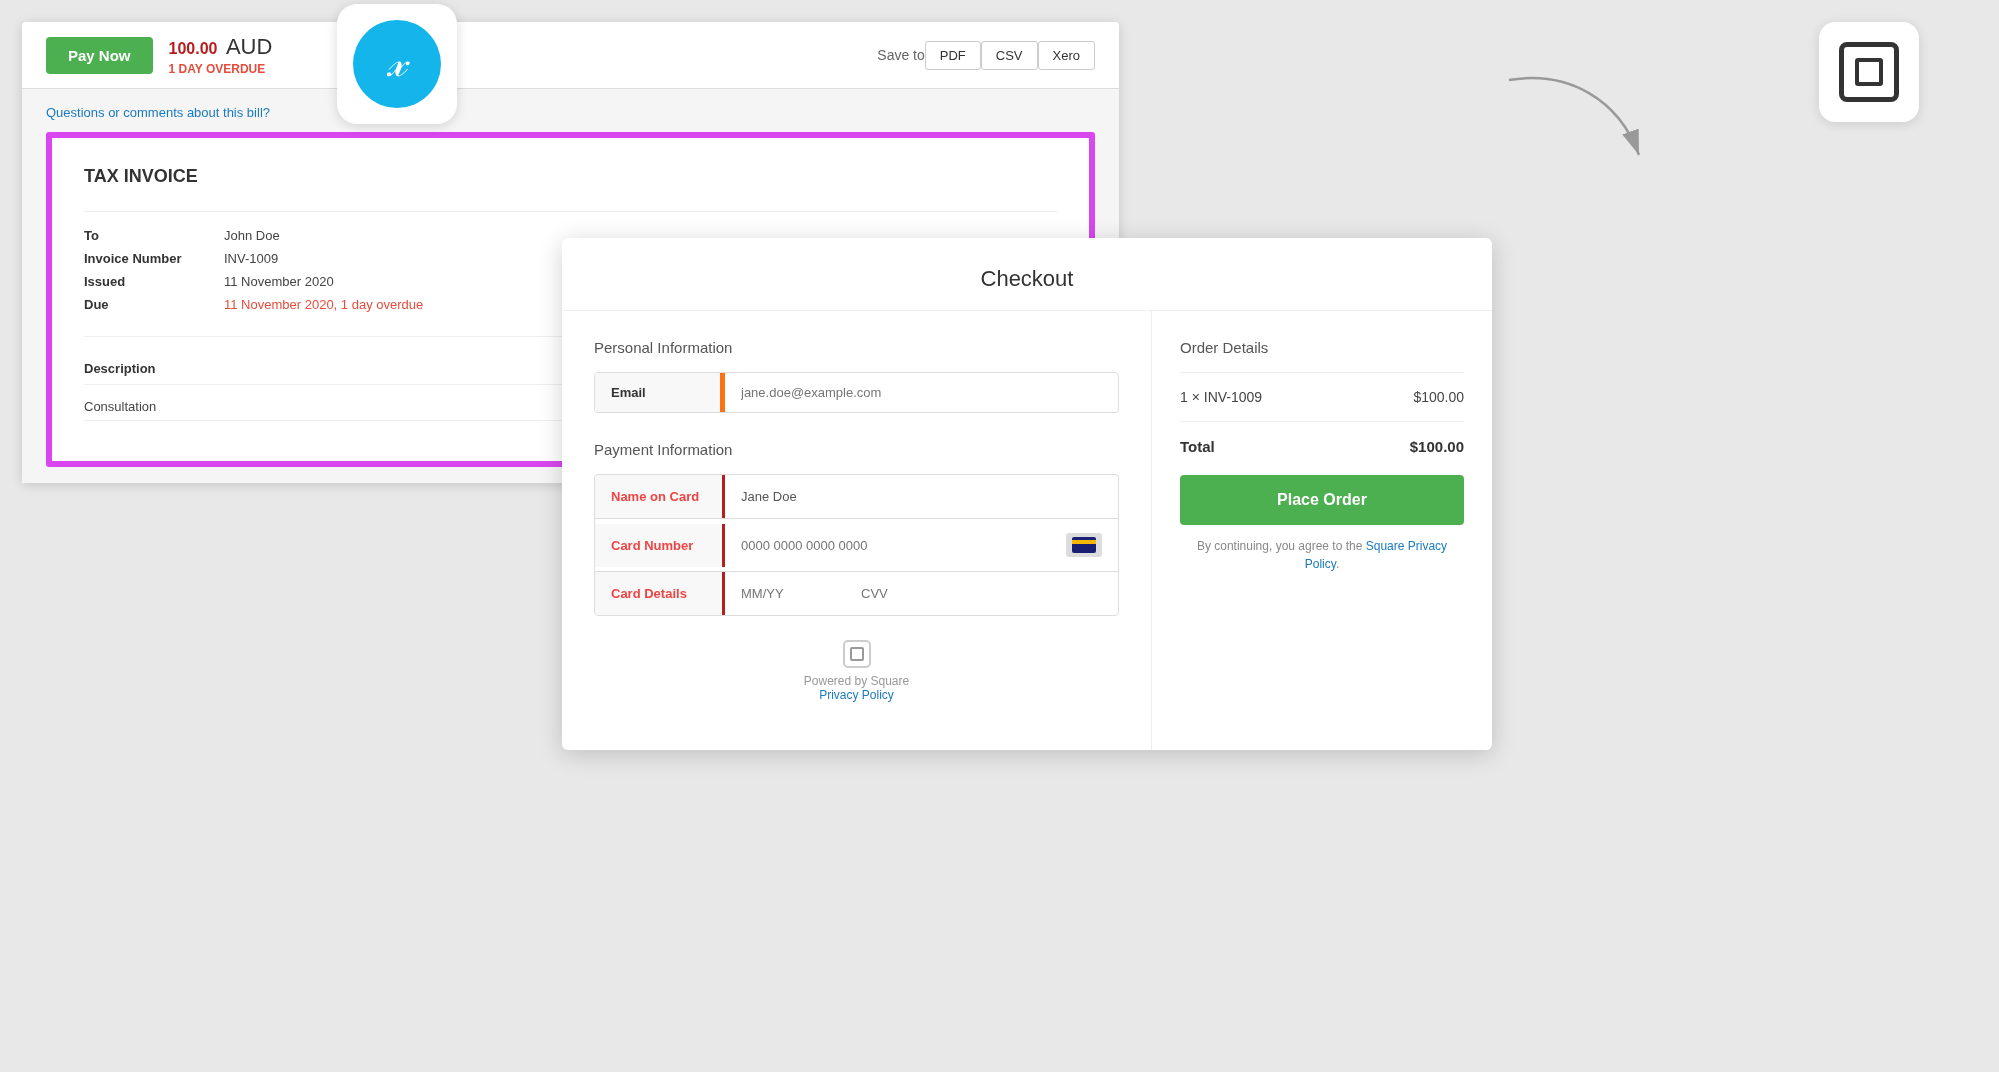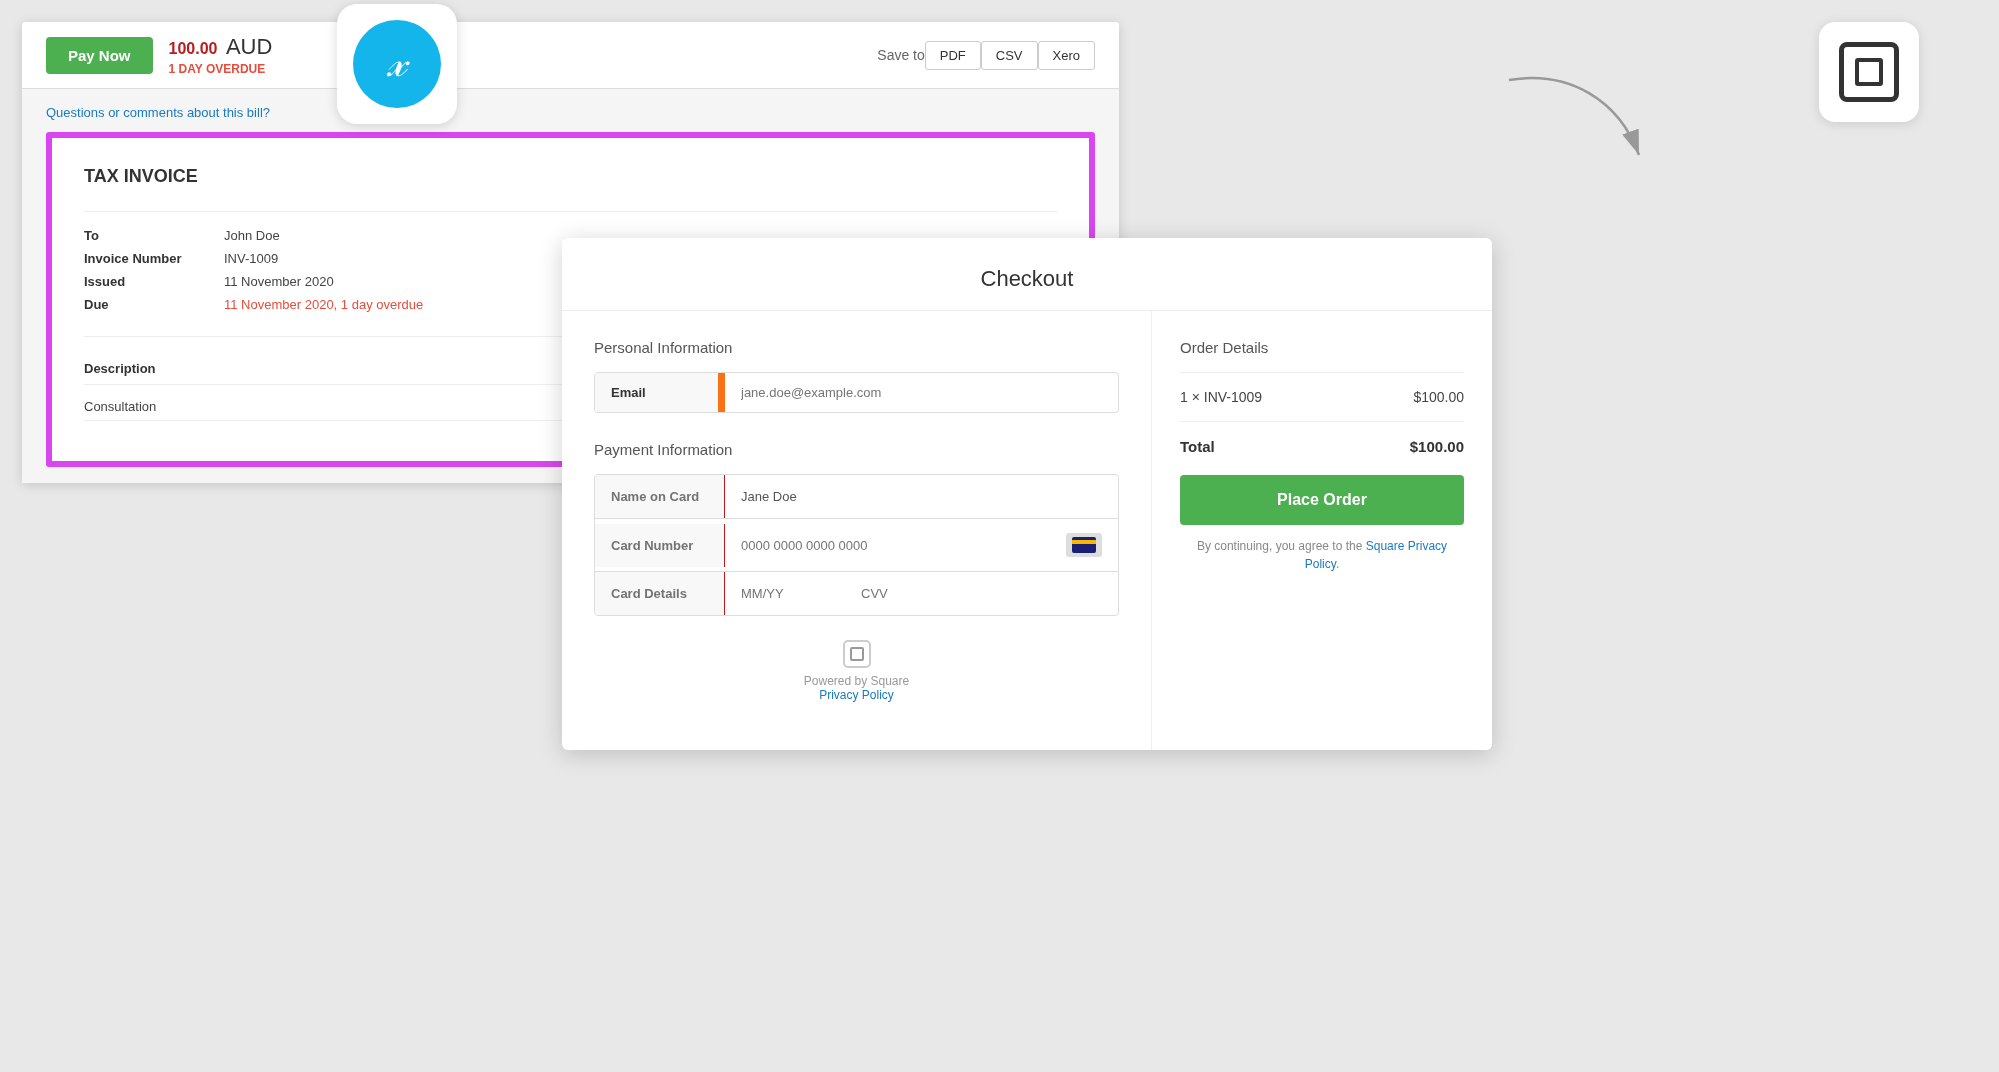--- a/index.html
+++ b/index.html
@@ -263,21 +263,21 @@
     .email-field-group {
       display: flex;
       border: 1px solid #ddd;
       border-radius: 4px;
       overflow: hidden;
       margin-bottom: 28px;
     }
 
     .field-label-cell {
       background: #f8f8f8;
-      border-right: 7px solid #f97316;
+      border-right: 5px solid #f97316;
       padding: 12px 16px;
       font-size: 13px;
       font-weight: 600;
       color: #333;
       display: flex;
       align-items: center;
       min-width: 130px;
     }
 
     .field-input-cell {
@@ -307,25 +307,25 @@
       border-bottom: 1px solid #ddd;
       align-items: center;
     }
 
     .payment-row:last-child {
       border-bottom: none;
     }
 
     .payment-label-cell {
       background: #f8f8f8;
-      border-right: 1px solid #b91c1c;
+      border-right: 3px solid #b91c1c;
       padding: 14px 16px;
       font-size: 13px;
       font-weight: 600;
-      color: #737373;
+      color: #ef4444;
       min-width: 130px;
     }
 
     .payment-input-cell {
       flex: 1;
       padding: 14px 16px;
       display: flex;
       align-items: center;
       gap: 10px;
     }

